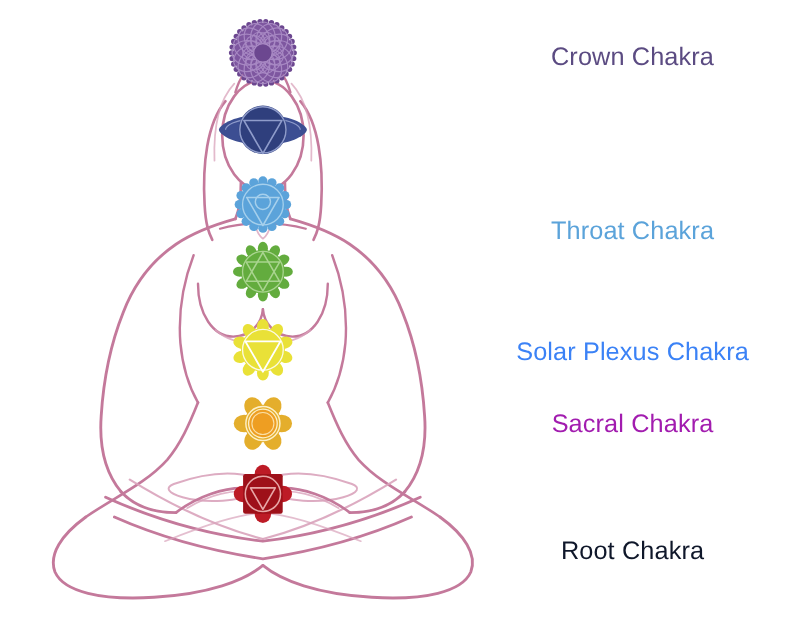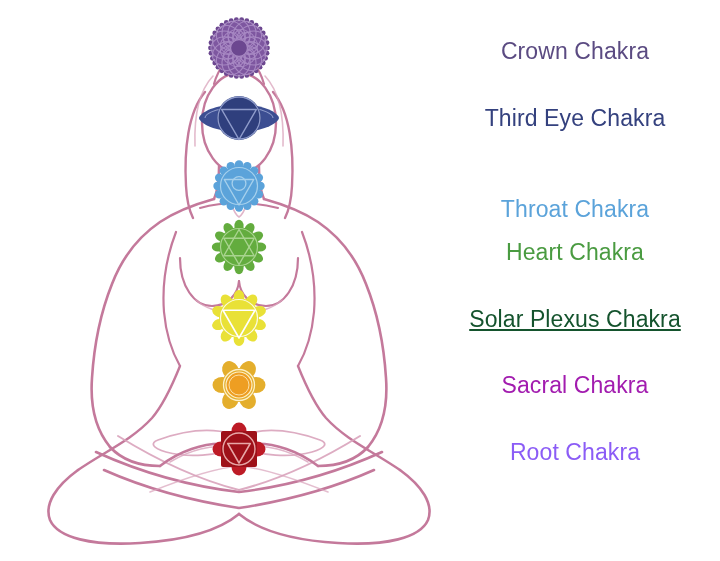--- a/index.html
+++ b/index.html
@@ -255,33 +255,27 @@
           <circle cx="239" cy="449" r="16" fill="none" stroke="#e8a7a7" stroke-width="1.4"></circle>
           <polygon points="239.00,463.00 227.74,443.50 250.26,443.50" fill="none" stroke="#e8a7a7" stroke-width="1.5" stroke-linejoin="round"></polygon>
         </g>
       </g>
   </svg>
 
   <div id="labels">
     <div class="chakra-label lbl-0" style="color: rgb(91, 75, 130);">
       <span>Crown Chakra</span>
     </div>
-    <div class="chakra-label lbl-1" style="color: rgb(52, 65, 126);">
-      <span>Third Eye Chakra</span>
-    </div>
     <div class="chakra-label lbl-2" style="color: rgb(91, 163, 218); margin-top: 24px;">
       <span>Throat Chakra</span>
     </div>
-    <div class="chakra-label lbl-3" style="color: rgb(74, 155, 65);">
-      <span>Heart Chakra</span>
-    </div>
-    <div class="chakra-label lbl-4" style="color: #14532d; text-decoration: underline;">
+    <div class="chakra-label lbl-4" style="color: #3b82f6;">
       <span>Solar Plexus Chakra</span>
     </div>
     <div class="chakra-label lbl-5" style="color: #a21caf;">
       <span>Sacral Chakra</span>
     </div>
-    <div class="chakra-label lbl-6" style="color: #8b5cf6;">
+    <div class="chakra-label lbl-6" style="color: #0f172a; margin-top: 48px;">
       <span>Root Chakra</span>
     </div>
   </div>
 
 </div>
 
 </body></html>

